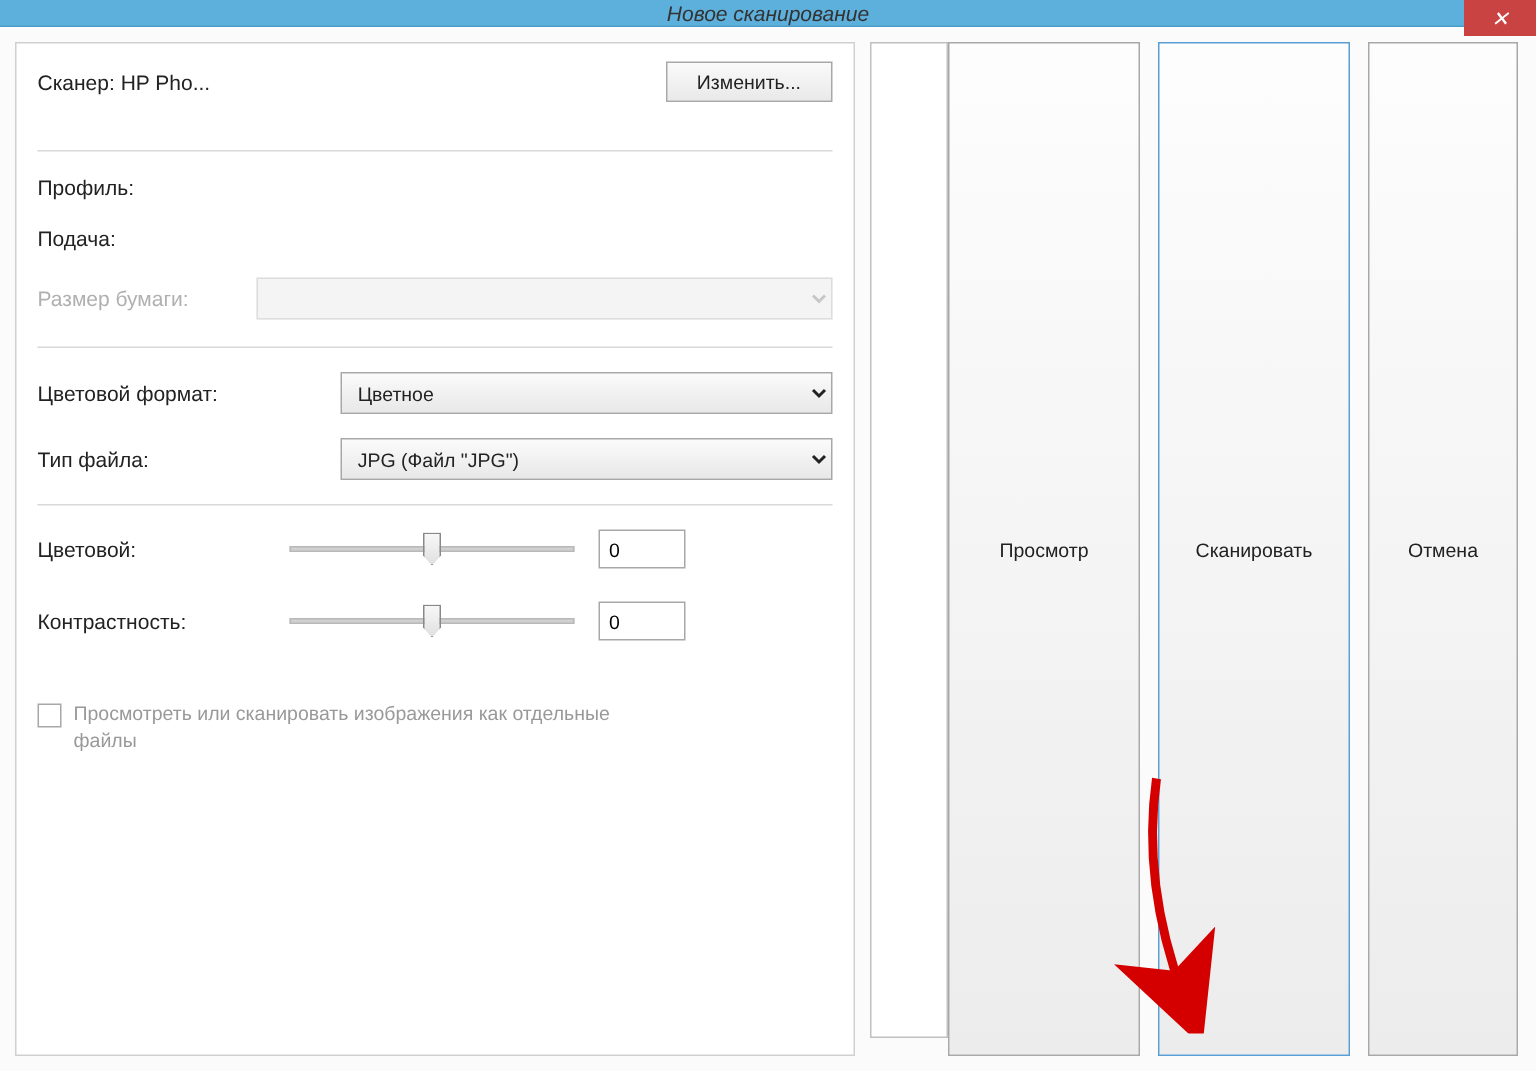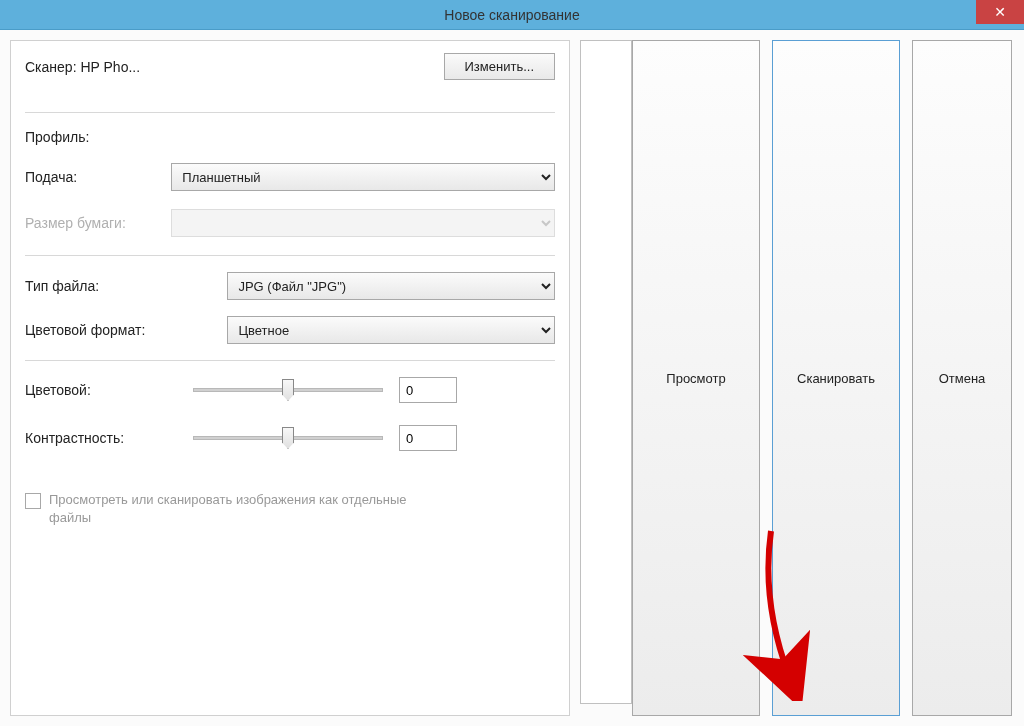--- a/index.html
+++ b/index.html
@@ -1,25 +1,26 @@
 <!DOCTYPE html>
 <html><head>
 <meta charset="utf-8">
 <style>
 * { box-sizing: border-box; margin: 0; padding: 0; font-family: "Segoe UI", Tahoma, sans-serif; }
 body { background: #fff; width: 1024px; height: 726px; overflow: hidden; }
 
 .titlebar {
-  height: 30px;
+  height: 18px;
   background: #5eb0dc;
   position: relative;
   display: flex;
   align-items: center;
   justify-content: center;
   border-bottom: 1px solid #4a9cc8;
+  font-style: italic;
 }
 .titlebar-title { color: #333; font-size: 14px; }
 .close-btn {
   position: absolute; right: 0; top: 0;
   width: 48px; height: 24px;
   background: #c94343;
   color: #fff; font-size: 14px;
   display: flex; align-items: center; justify-content: center;
   cursor: default;
 }
@@ -147,45 +148,42 @@
     </div>
 
     <hr class="divider">
 
     <div class="form-row tall">
       <span class="form-label">Профиль:</span>
     </div>
 
     <div class="form-row tall">
       <span class="form-label">Подача:</span>
-      <select class="full">
-        <option>Планшетный</option>
-      </select>
     </div>
 
     <div class="form-row tall">
       <span class="form-label disabled">Размер бумаги:</span>
       <select class="full disabled" disabled="">
         <option></option>
       </select>
     </div>
 
     <hr class="divider">
 
     <div class="form-row">
+      <span class="form-label wide">Цветовой формат:</span>
+      <select class="med">
+        <option>Цветное</option>
+      </select>
+    </div>
+
+    <div class="form-row">
       <span class="form-label wide">Тип файла:</span>
       <select class="med">
         <option>JPG (Файл "JPG")</option>
-      </select>
-    </div>
-
-    <div class="form-row">
-      <span class="form-label wide">Цветовой формат:</span>
-      <select class="med">
-        <option>Цветное</option>
       </select>
     </div>
 
 
     <hr class="divider">
 
     <div class="slider-row">
       <span class="slider-label">Цветовой:</span>
       <div class="slider-track">
         <div class="slider-thumb"></div>

